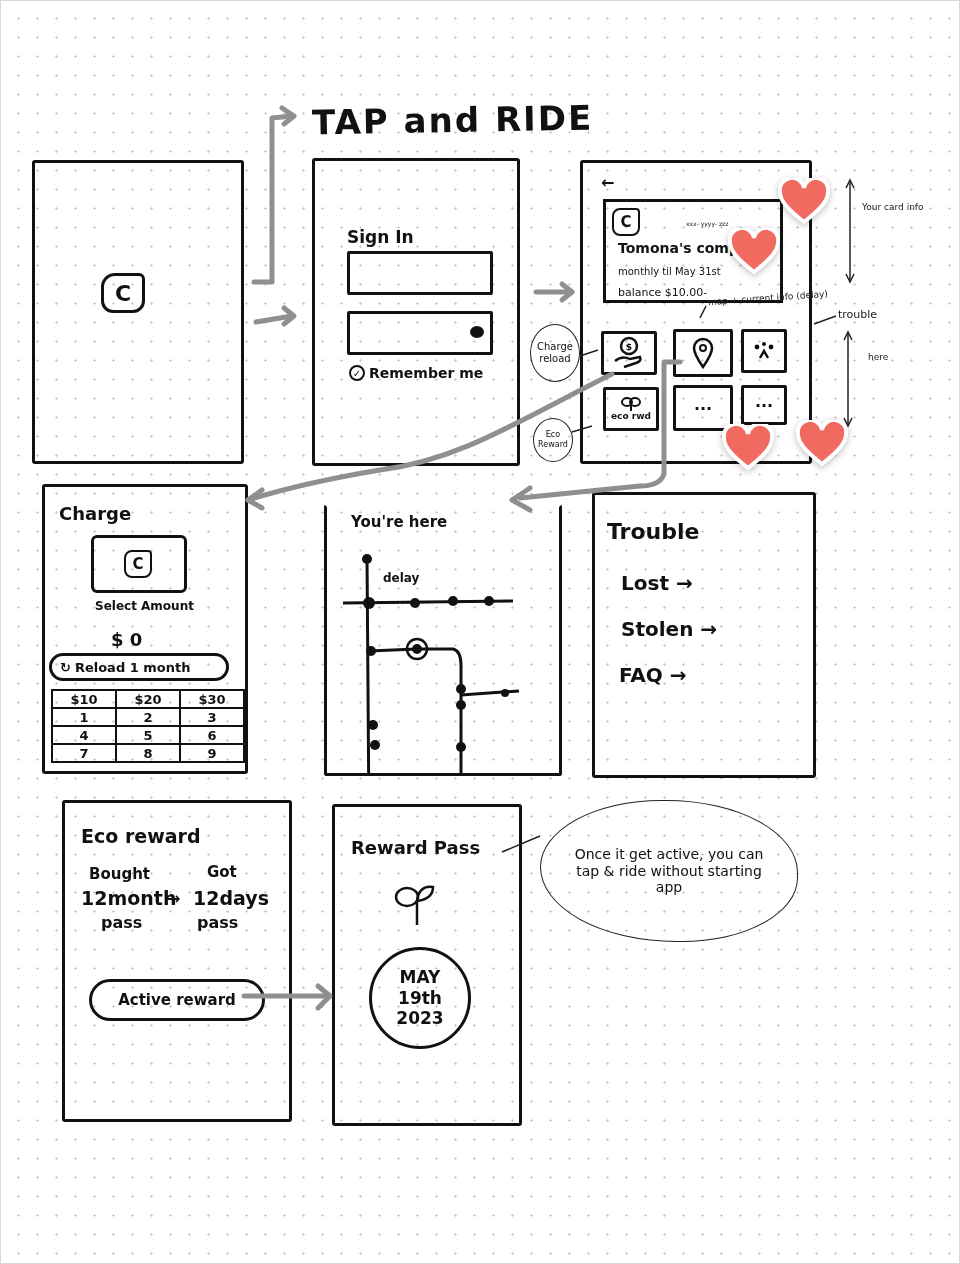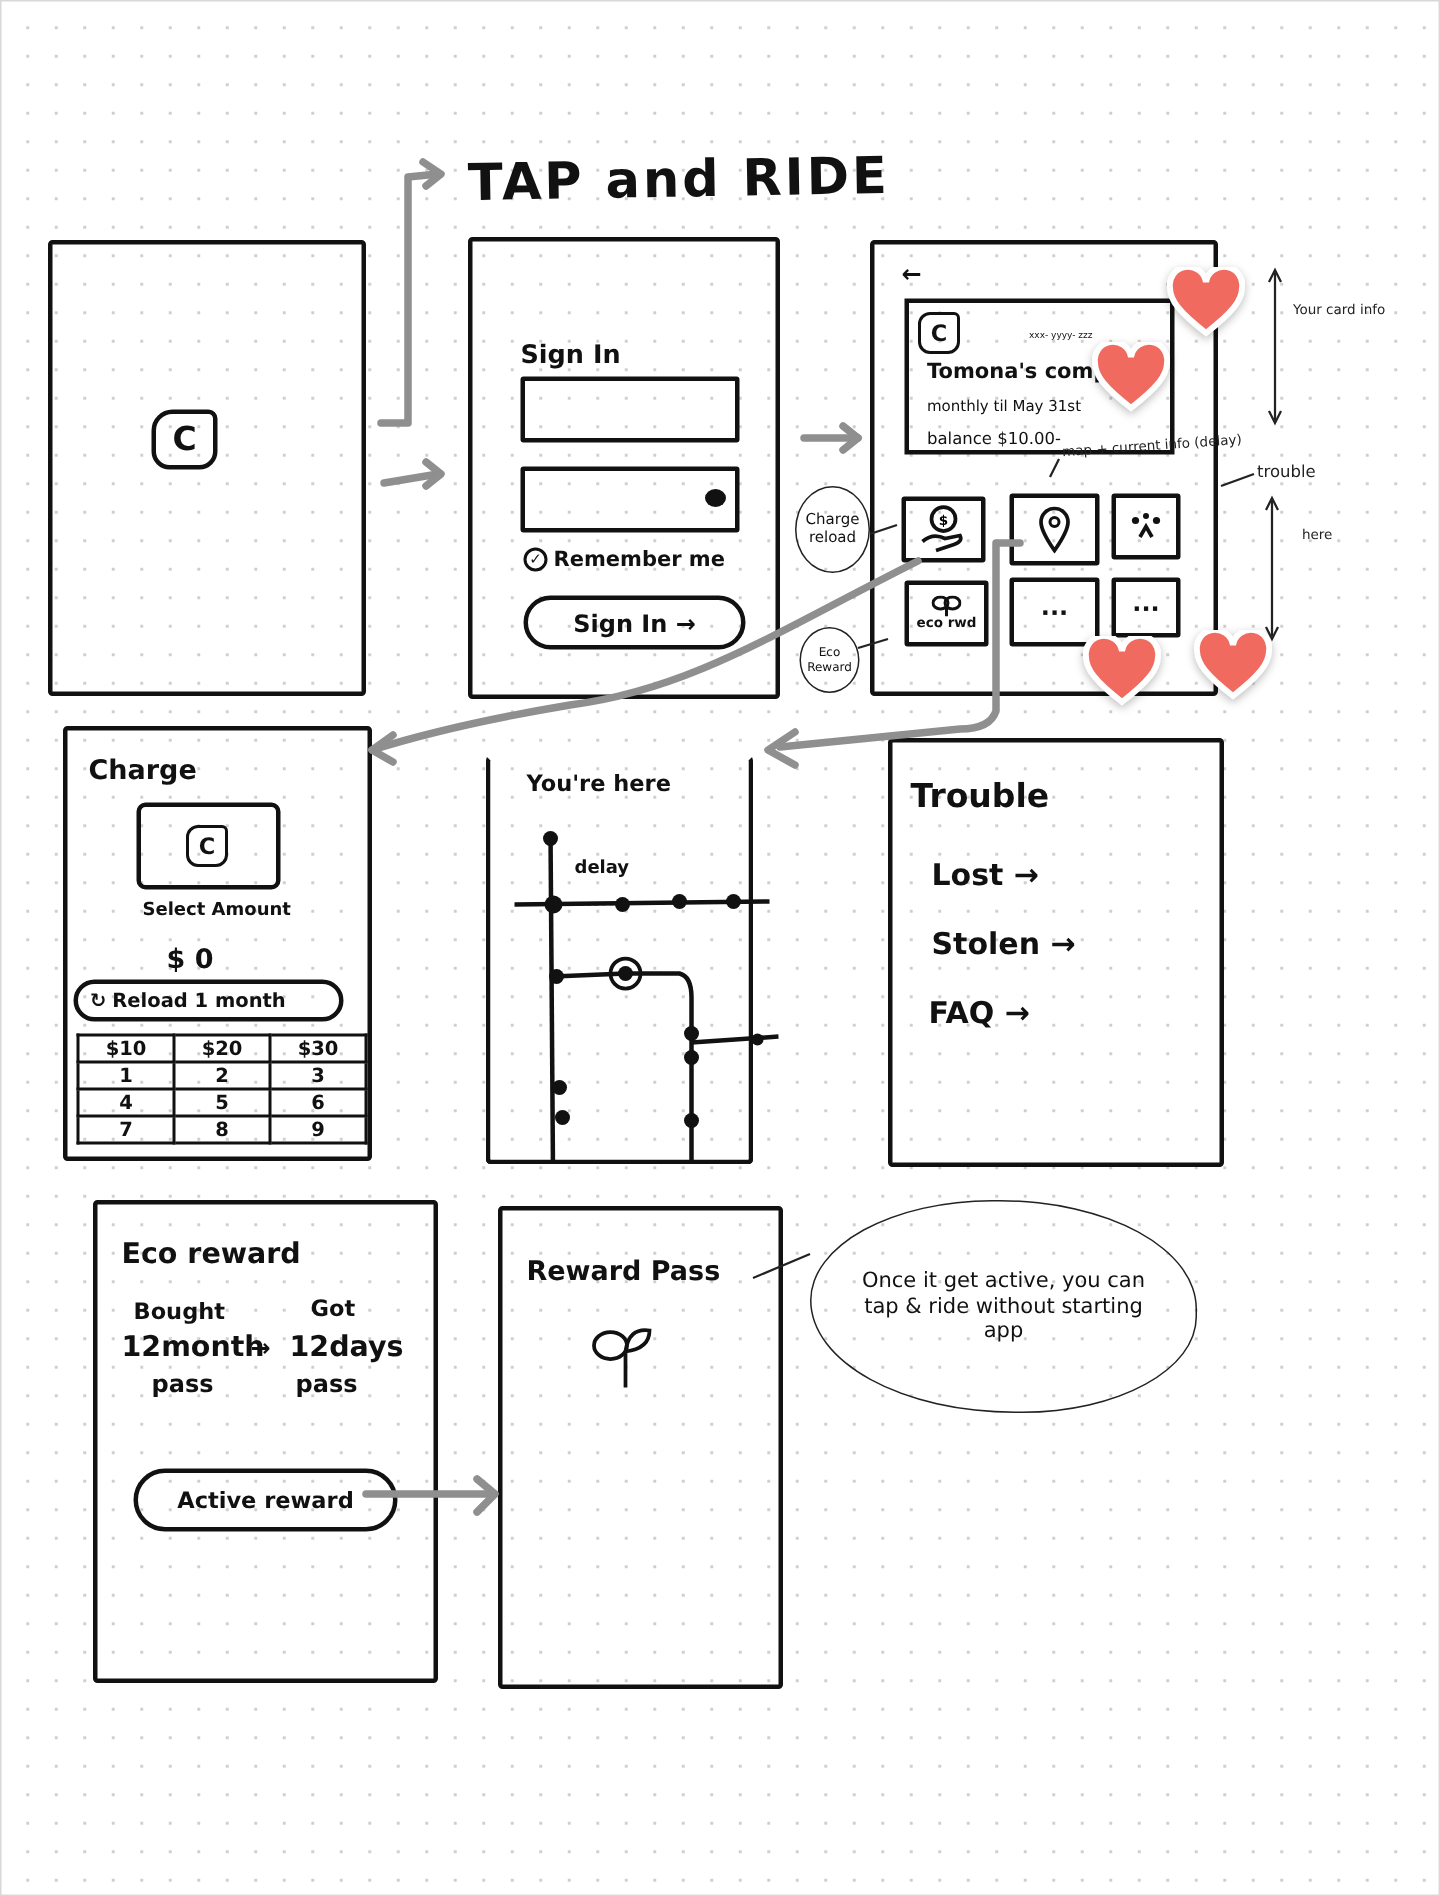--- a/index.html
+++ b/index.html
@@ -87,21 +87,20 @@
 <div class="frame" style="left:312px; top:158px; width:208px; height:308px;">
   <div class="abs hand" style="left:32px; top:66px; font-size:17px; font-weight:bold;">Sign In</div>
   <div class="input-box" style="left:32px; top:90px; width:146px; height:44px;"></div>
   <div class="input-box" style="left:32px; top:150px; width:146px; height:44px;">
     <span style="position:absolute; right:6px; top:12px; width:14px; height:12px; background:#111; border-radius:50%; display:block;"></span>
   </div>
   <div class="abs" style="left:34px; top:204px; display:flex; align-items:center; gap:4px;">
     <span style="width:16px; height:16px; border:2.5px solid #111; border-radius:50%; display:flex; align-items:center; justify-content:center; font-size:10px; font-weight:bold;">✓</span>
     <span style="font-size:14px; font-weight:bold;">Remember me</span>
   </div>
-  <div class="pill hand" style="left:34px; top:236px; width:148px; height:36px; font-size:16px;">Sign In →</div>
 </div>
 
 <div class="frame" style="left:580px; top:160px; width:232px; height:304px;">
   <div class="abs" style="left:18px; top:10px; font-size:16px; font-weight:bold;">←</div>
   <div class="abs" style="left:20px; top:36px; width:180px; height:104px; border:3px solid #111;">
     <div class="logo-box small" style="left:6px; top:6px;">
       <span>C</span>
     </div>
     <div class="abs" style="left:80px; top:18px; font-size:6px;">xxx- yyyy- zzz</div>
     <div class="abs" style="left:12px; top:38px; font-size:14px; font-weight:bold;">Tomona's comp</div>
@@ -185,21 +184,21 @@
     </tr>
     <tr>
       <td>7</td>
       <td>8</td>
       <td>9</td>
     </tr>
   </tbody>
     </table>
 </div>
 
-<div class="frame" style="left:324px; top:504px; width:178px; height:272px; border-top-color:transparent;">
+<div class="frame" style="left:324px; top:504px; width:238px; height:272px; border-top-color:transparent;">
   <div class="abs" style="left:24px; top:6px; font-size:15px; font-weight:bold;">You're here</div>
   <div class="abs" style="left:56px; top:64px; font-size:12px; font-weight:bold;">delay</div>
   <svg class="abs" width="200" height="240" viewBox="0 0 200 240" style="left:6px; top:28px;">
     <g stroke="#111" stroke-width="3" fill="none">
       <path d="M34 20 L36 290"></path>
       <path d="M10 68 L180 66"></path>
       <path d="M36 116 L84 114 L120 114 Q128 116 128 130 L128 290"></path>
       <path d="M128 160 L186 156"></path>
     </g>
     <path d="M38 68 L170 66" stroke="#111" stroke-width="2" stroke-dasharray="3 2" fill="none"></path>
@@ -241,20 +240,25 @@
   <div class="pill" style="left:24px; top:176px; width:176px; height:42px; font-size:15px;">Active reward</div>
 </div>
 
 <div class="frame" style="left:332px; top:804px; width:190px; height:322px;">
   <div class="abs" style="left:16px; top:30px; font-size:18px; font-weight:bold;">Reward Pass</div>
   <svg class="abs" width="48" height="44" viewBox="0 0 48 44" style="left:56px; top:76px;">
     <ellipse cx="16" cy="14" rx="11" ry="9" fill="none" stroke="#111" stroke-width="2.5"></ellipse>
     <path d="M26 18 Q28 2 42 4 Q42 16 26 18 Z" fill="none" stroke="#111" stroke-width="2.5"></path>
     <line x1="26" y1="18" x2="26" y2="42" stroke="#111" stroke-width="2.5"></line>
   </svg>
+  <div class="abs" style="left:34px; top:140px; width:102px; height:102px; border:3px solid #111; border-radius:50%; display:flex; flex-direction:column; align-items:center; justify-content:center; font-weight:bold; font-size:17px; line-height:1.2;">
+    <span>MAY</span>
+    <span>19th</span>
+    <span>2023</span>
+  </div>
 </div>
 
 <div class="bubble" style="left:540px; top:800px; width:258px; height:142px; font-size:14px; padding:18px 26px; border-radius:48% 52% 46% 54%;">Once it get active, you can tap &amp; ride without starting app</div>
 
 <svg class="heart" viewBox="0 0 52 48" style="left:778px; top:178px;">
   <path d="M26 44 C8 30 2 22 2 14 A12 12 0 0 1 26 10 A12 12 0 0 1 50 14 C50 22 44 30 26 44 Z" fill="#f06a60" stroke="#fff" stroke-width="4"></path>
 </svg>
 <svg class="heart" viewBox="0 0 52 48" style="left:728px; top:228px;">
   <path d="M26 44 C8 30 2 22 2 14 A12 12 0 0 1 26 10 A12 12 0 0 1 50 14 C50 22 44 30 26 44 Z" fill="#f06a60" stroke="#fff" stroke-width="4"></path>
 </svg>

